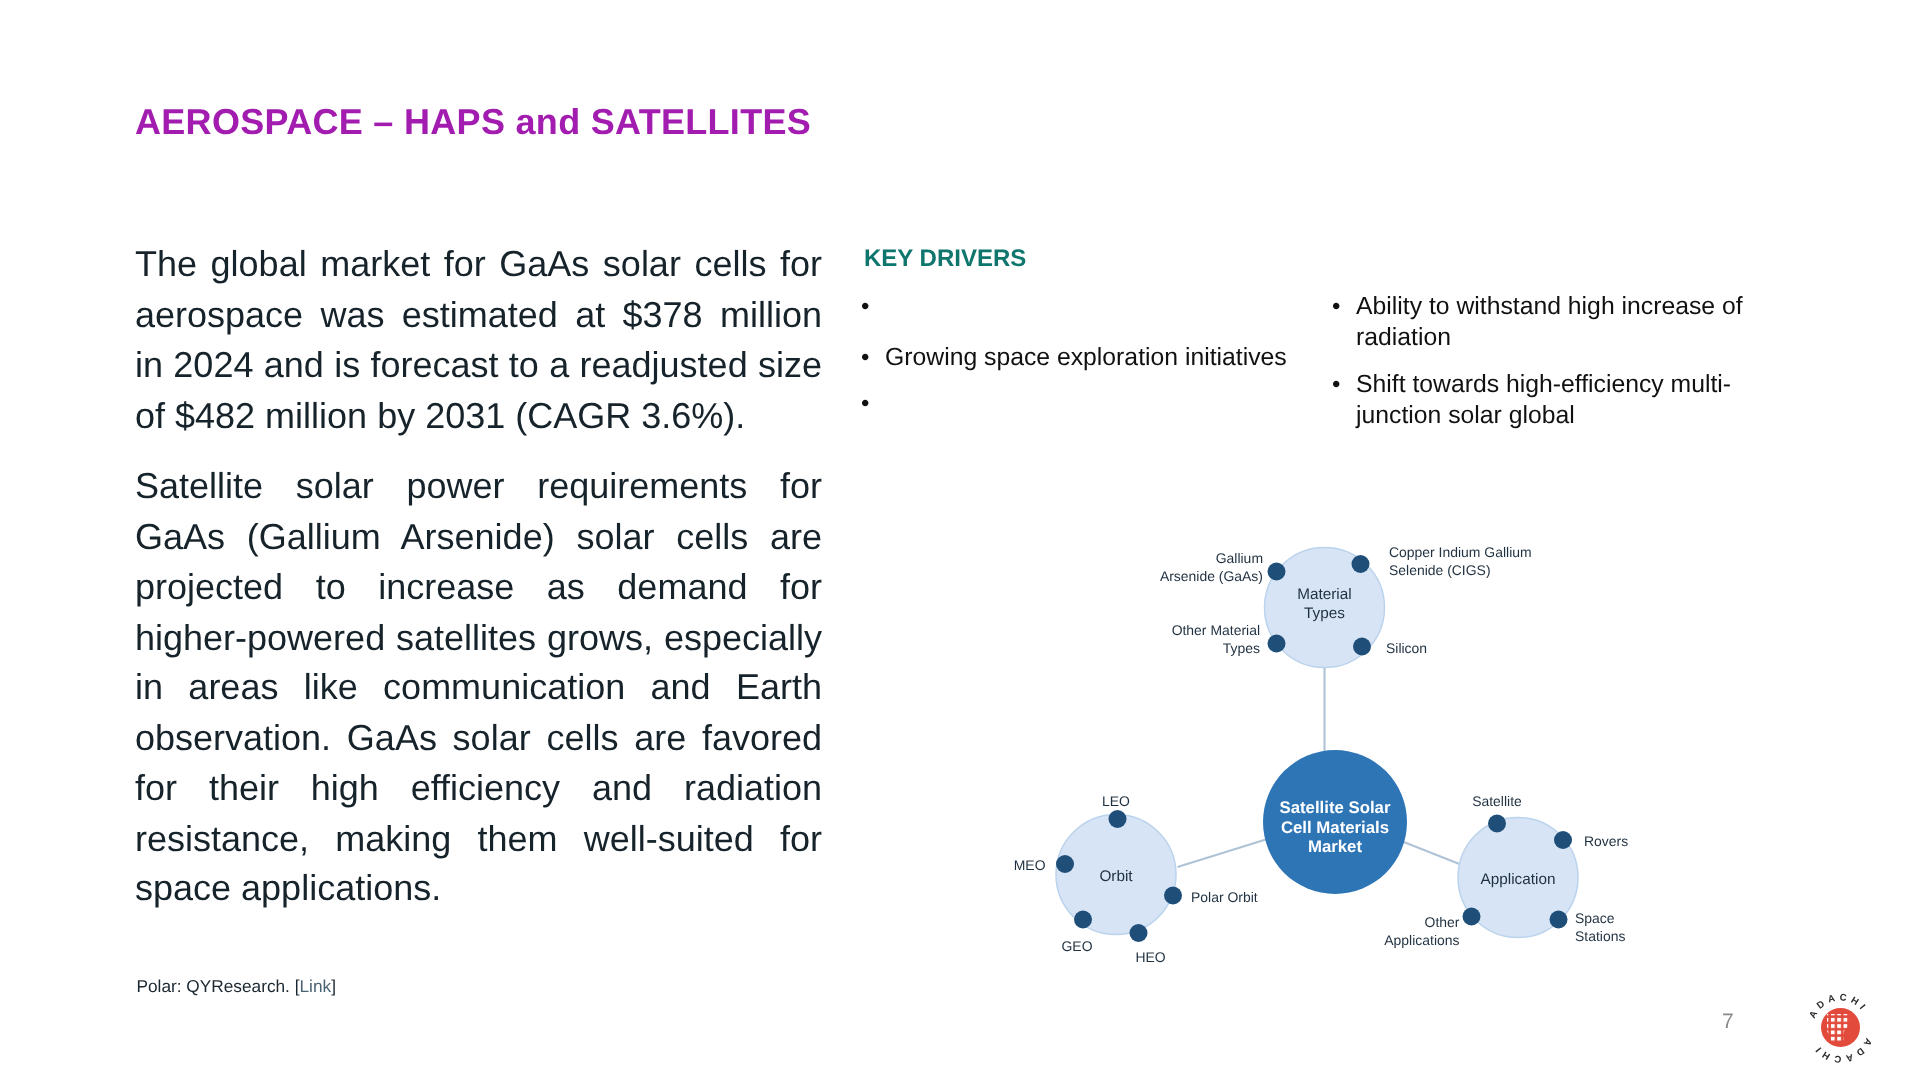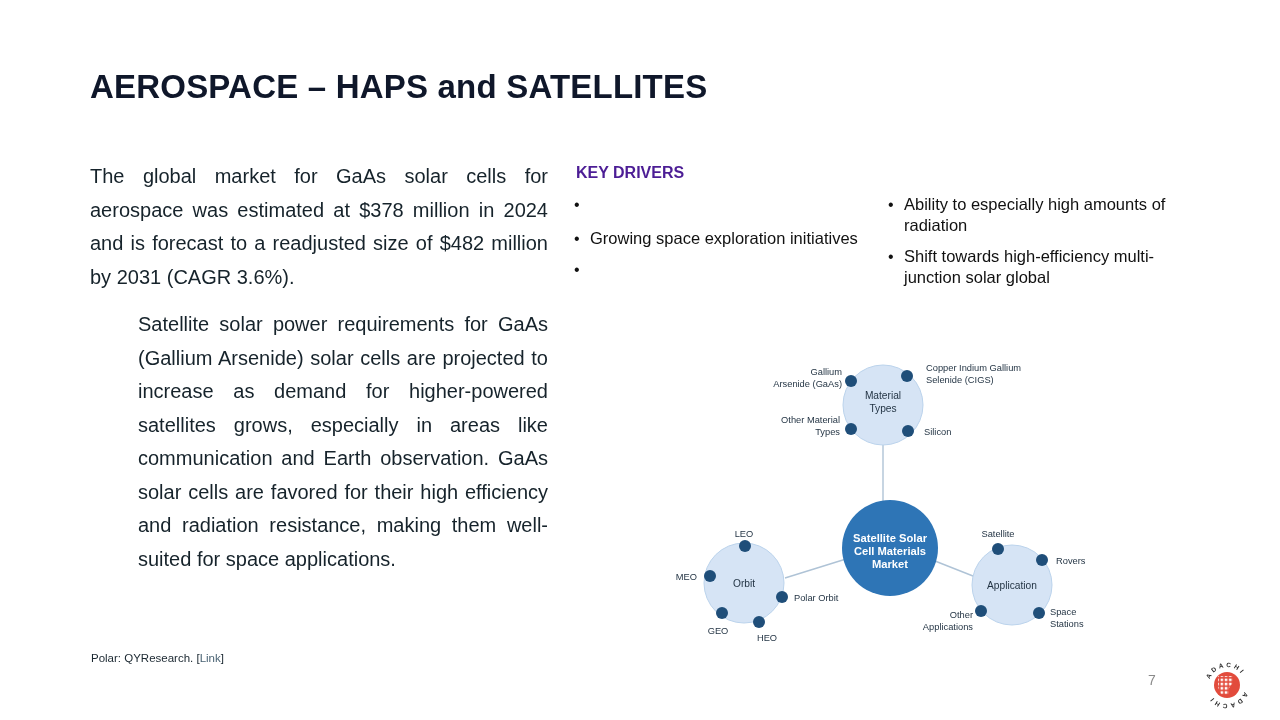--- a/index.html
+++ b/index.html
@@ -14,63 +14,63 @@
     overflow: hidden;
     font-family: "Liberation Sans", sans-serif;
     color: #17242B;
   }
 
   
   #slide-title {
     position: absolute;
     left: 90px;
     top: 68px;
-    font-size: 33px;
+    font-size: 24px;
     font-weight: bold;
-    color: #0f172a;
+    color: #a21caf;
     letter-spacing: 0.2px;
     white-space: nowrap;
   }
 
   
   #body-copy {
     position: absolute;
     left: 90px;
     top: 160px;
     width: 458px;
   }
   .body-para {
-    font-size: 20px;
+    font-size: 24px;
     line-height: 33.5px;
     text-align: justify;
     text-justify: inter-word;
     color: #16232B;
     margin: 0 0 14px 0;
   }
-  .body-para:last-child { margin-bottom: 0; margin-left: 48px; }
+  .body-para:last-child { margin-bottom: 0; }
 
   #source-line {
     position: absolute;
     left: 91px;
     top: 652px;
     font-size: 11.5px;
     color: #1A2730;
   }
   #source-line a, #source-line .link {
     color: #4A6374;
   }
 
   
   #key-drivers-heading {
     position: absolute;
     left: 576px;
     top: 164px;
     font-size: 16px;
     font-weight: bold;
-    color: #4c1d95;
+    color: #0f766e;
   }
   .driver-col {
     position: absolute;
     font-size: 16.5px;
     line-height: 21px;
     color: #111111;
   }
   #driver-col-left { left: 572px; top: 194px; width: 300px; }
   #driver-col-right { left: 886px; top: 194px; width: 300px; }
 
@@ -154,21 +154,21 @@
     <span>Growing space exploration initiatives</span>
   </div>
   <div class="driver-item">
     <span class="bullet">•</span>
   </div>
 </div>
 
 <div class="driver-col" id="driver-col-right">
   <div class="driver-item">
     <span class="bullet">•</span>
-    <span>Ability to especially high amounts of radiation</span>
+    <span>Ability to withstand high increase of radiation</span>
   </div>
   <div class="driver-item">
     <span class="bullet">•</span>
     <span>Shift towards high-efficiency multi-junction solar global</span>
   </div>
 </div>
 
 <div id="diagram">
   <svg width="520" height="300" viewBox="0 0 520 300" xmlns="http://www.w3.org/2000/svg">
 

